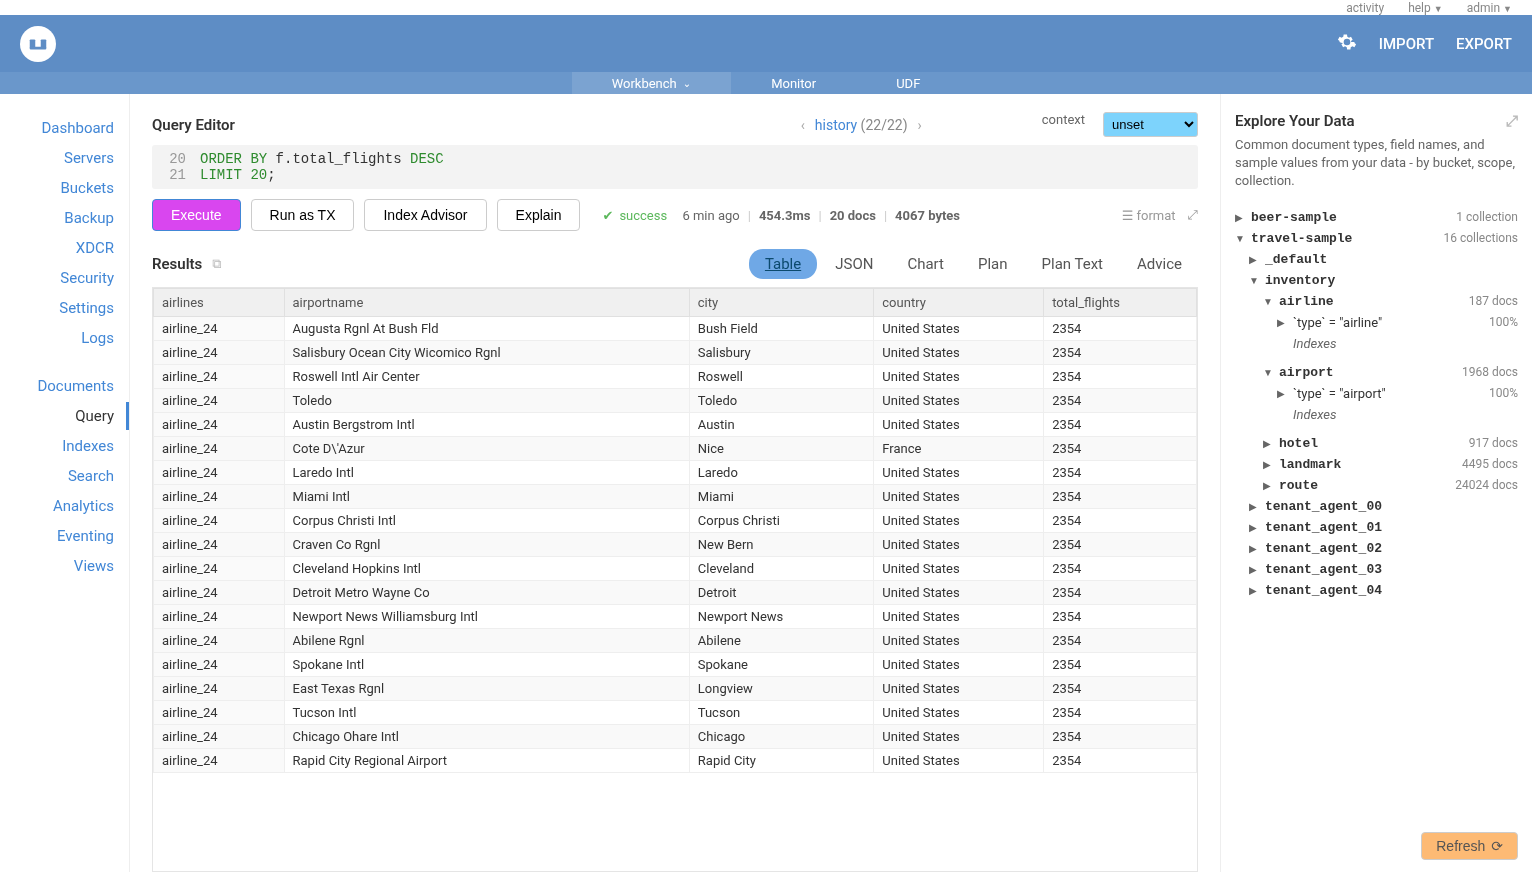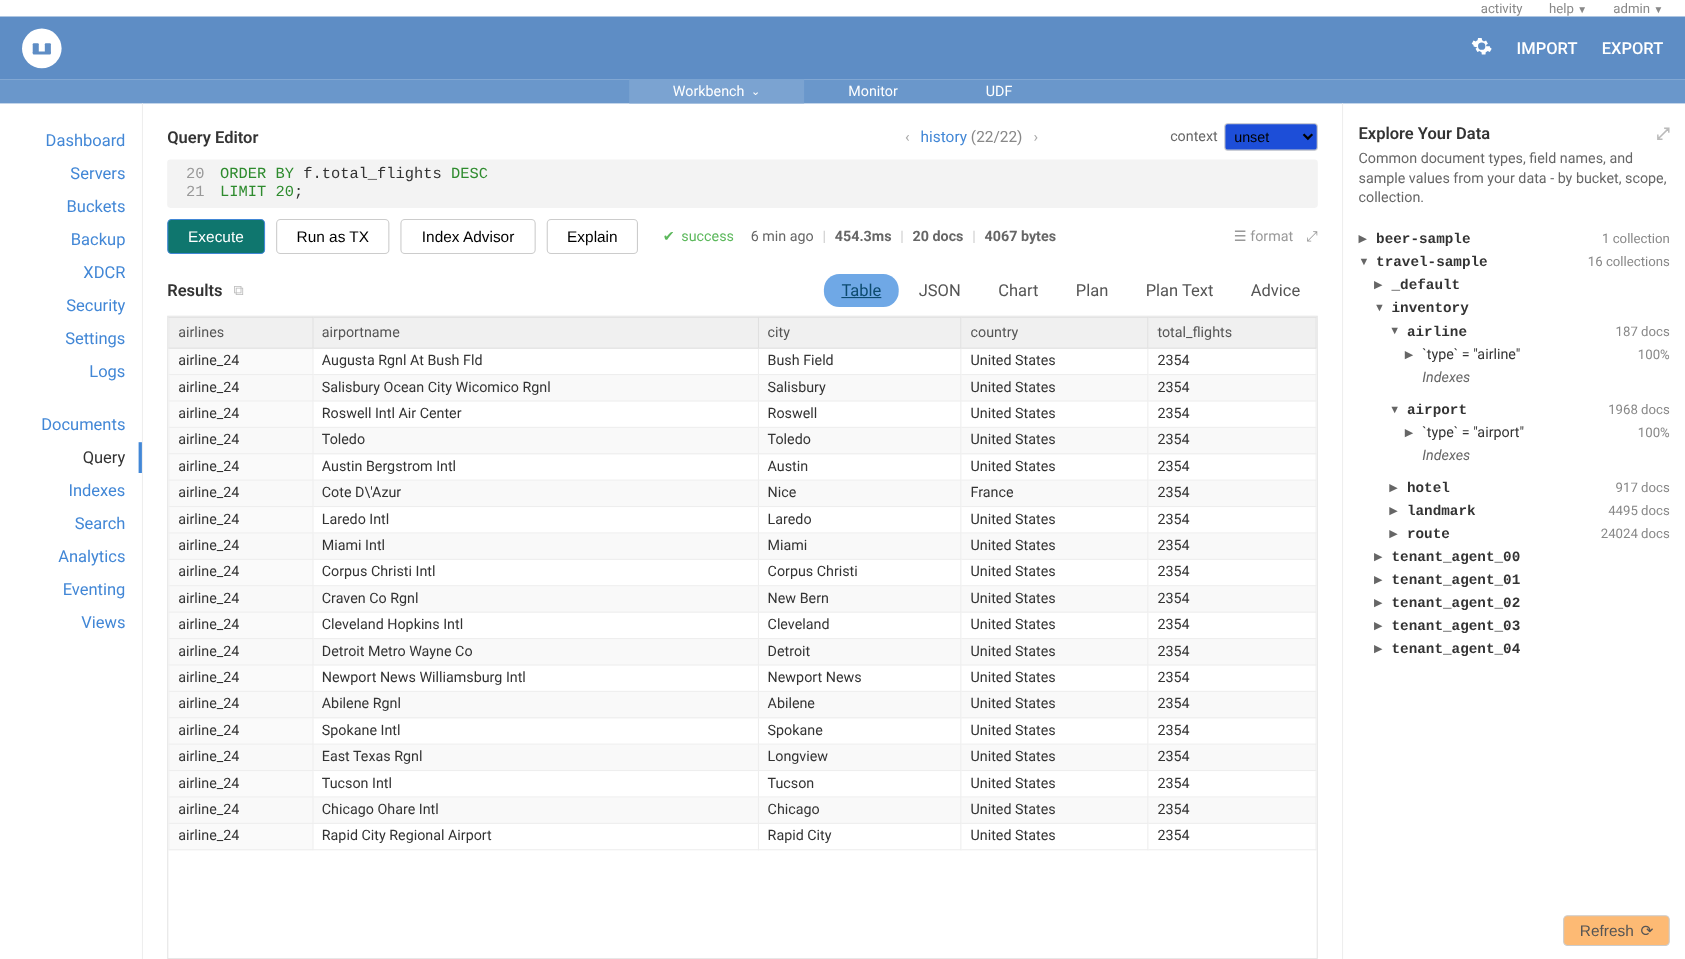--- a/index.html
+++ b/index.html
@@ -22,32 +22,32 @@
 .sidebar { width: 130px; border-right: 1px solid #eee; padding-top: 20px; }
 .sidebar a { display: block; text-align: right; padding: 5px 15px 5px 5px; color: #4287d6; text-decoration: none; font-size: 15px; cursor: pointer; margin-bottom: 2px; }
 .sidebar a.active { color: #333; border-right: 3px solid #4287d6; padding-right: 12px; }
 .sidebar .spacer { height: 18px; }
 .content { flex: 1; padding: 18px 22px 0 22px; display: flex; flex-direction: column; overflow: hidden; }
 .editor-header { display: flex; align-items: center; margin-bottom: 8px; }
 .editor-title { font-weight: 600; font-size: 15px; }
 .history-ctrl { margin-left: auto; display: flex; align-items: center; gap: 10px; color: #888; }
 .history-ctrl .hist-link { color: #4287d6; cursor: pointer; }
 .history-ctrl .nav { color: #aaa; cursor: pointer; font-size: 14px; }
-.context-ctrl { margin-left: 120px; display: flex; align-items: center; gap: 6px; font-size: 13px; color: #666; }
-.context-ctrl select { width: 85px; padding: 3px 4px; border: 1px solid #ccc; border-radius: 3px; font-size: 13px; background: #1d4ed8; }
+.context-ctrl { margin-left: 120px; display: flex; align-items: flex-start; gap: 18px; font-size: 13px; color: #666; }
+.context-ctrl select { width: 95px; padding: 3px 4px; border: 1px solid #ccc; border-radius: 3px; font-size: 13px; background: #7dd3fc; }
 .code-editor { background: #f3f3f3; border-radius: 3px; font-family: "Courier New", monospace; font-size: 14px; padding: 6px 0; margin-bottom: 10px; }
 .code-line { display: flex; }
 .gutter { width: 48px; text-align: right; color: #999; padding-right: 14px; }
 .code { flex: 1; }
 .kw { color: #2e8b2e; }
 .op { color: #c04040; }
 .num { color: #2e8b2e; }
 .button-row { display: flex; align-items: center; gap: 10px; margin-bottom: 18px; }
 .btn { padding: 7px 18px; border: 1px solid #ccc; border-radius: 4px; background: #fff; font-size: 14px; cursor: pointer; }
-.btn-primary { background: #0f766e; color: #fff; border-color: #4287d6; }
+.btn-primary { background: #d946ef; color: #fff; border-color: #4287d6; }
 .status-bar { display: flex; align-items: center; gap: 6px; font-size: 13px; color: #666; margin-left: 12px; }
 .status-bar .check { color: #5cb85c; }
 .status-bar .sep { color: #ccc; margin: 0 2px; }
 .format-ctrl { margin-left: auto; display: flex; align-items: center; gap: 12px; color: #999; font-size: 13px; }
 .format-ctrl span { cursor: pointer; }
 .results-header { display: flex; align-items: center; margin-bottom: 8px; }
 .results-title { font-weight: 600; font-size: 15px; margin-right: 10px; }
 .copy-btn { color: #bbb; cursor: pointer; font-size: 13px; }
 .result-tabs { margin-left: auto; display: flex; align-items: center; gap: 2px; }
 .rtab { padding: 6px 16px; border-radius: 14px; color: #555; font-size: 15px; cursor: pointer; }

